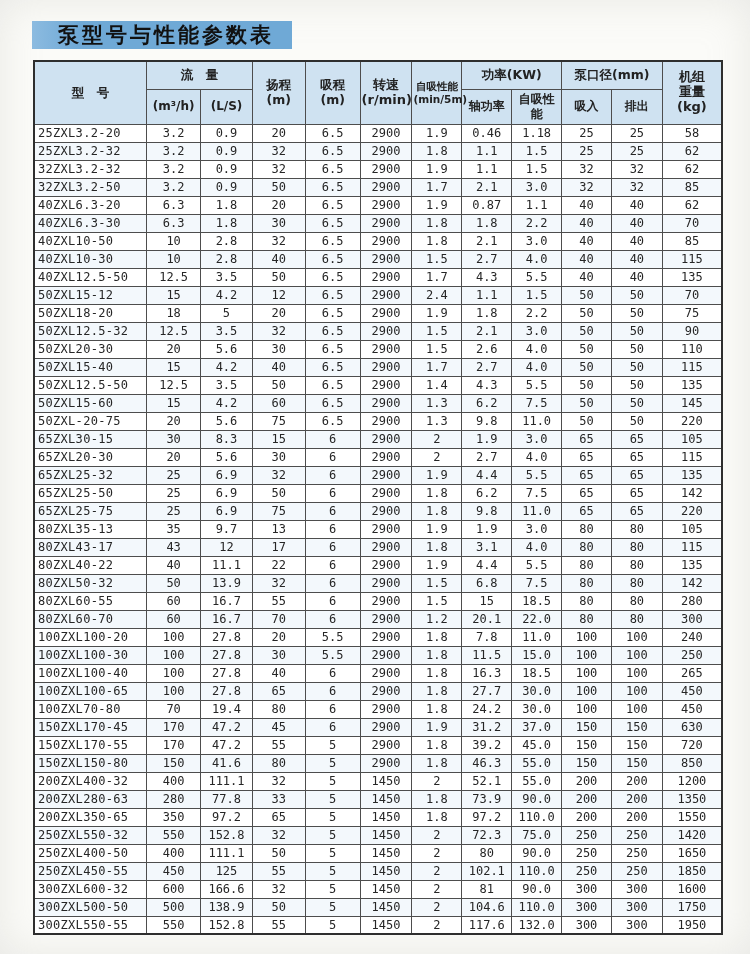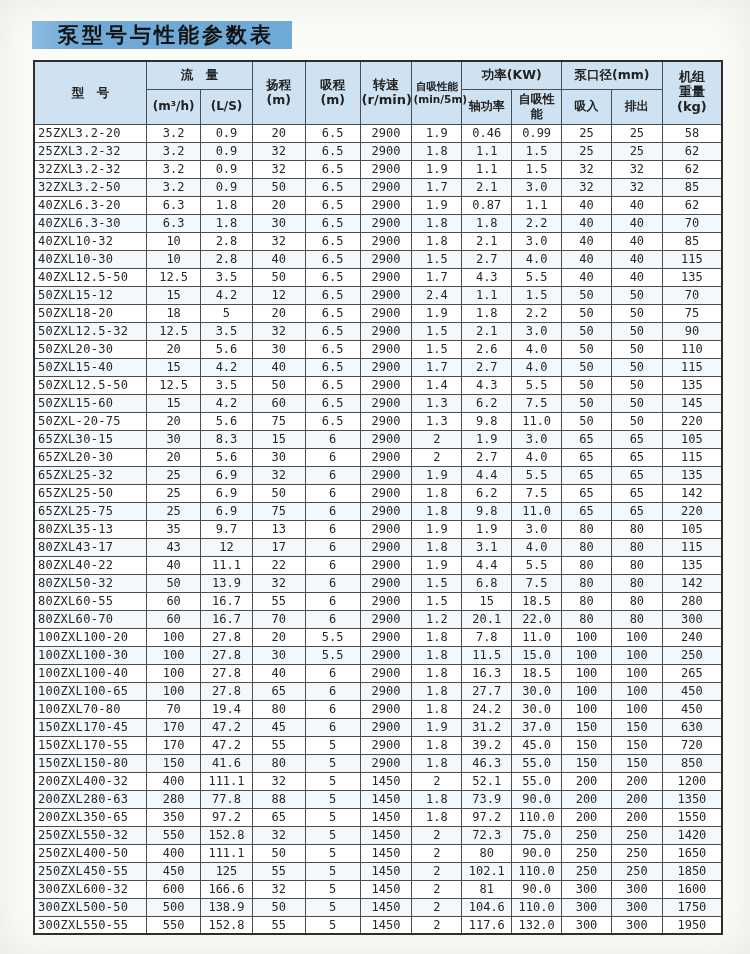--- a/index.html
+++ b/index.html
@@ -143,21 +143,21 @@
     <tbody>
         <tr>
           <td class="model-cell">25ZXL3.2-20</td>
           <td>3.2</td>
           <td>0.9</td>
           <td>20</td>
           <td>6.5</td>
           <td>2900</td>
           <td>1.9</td>
           <td>0.46</td>
-          <td>0.99</td>
+          <td>1.18</td>
           <td>25</td>
           <td>25</td>
           <td>58</td>
         </tr>
         <tr>
           <td class="model-cell">25ZXL3.2-32</td>
           <td>3.2</td>
           <td>0.9</td>
           <td>32</td>
           <td>6.5</td>
@@ -219,21 +219,21 @@
           <td>6.5</td>
           <td>2900</td>
           <td>1.8</td>
           <td>1.8</td>
           <td>2.2</td>
           <td>40</td>
           <td>40</td>
           <td>70</td>
         </tr>
         <tr>
-          <td class="model-cell">40ZXL10-32</td>
+          <td class="model-cell">40ZXL10-50</td>
           <td>10</td>
           <td>2.8</td>
           <td>32</td>
           <td>6.5</td>
           <td>2900</td>
           <td>1.8</td>
           <td>2.1</td>
           <td>3.0</td>
           <td>40</td>
           <td>40</td>
@@ -656,21 +656,21 @@
           <td>52.1</td>
           <td>55.0</td>
           <td>200</td>
           <td>200</td>
           <td>1200</td>
         </tr>
         <tr>
           <td class="model-cell">200ZXL280-63</td>
           <td>280</td>
           <td>77.8</td>
-          <td>88</td>
+          <td>33</td>
           <td>5</td>
           <td>1450</td>
           <td>1.8</td>
           <td>73.9</td>
           <td>90.0</td>
           <td>200</td>
           <td>200</td>
           <td>1350</td>
         </tr>
         <tr>

